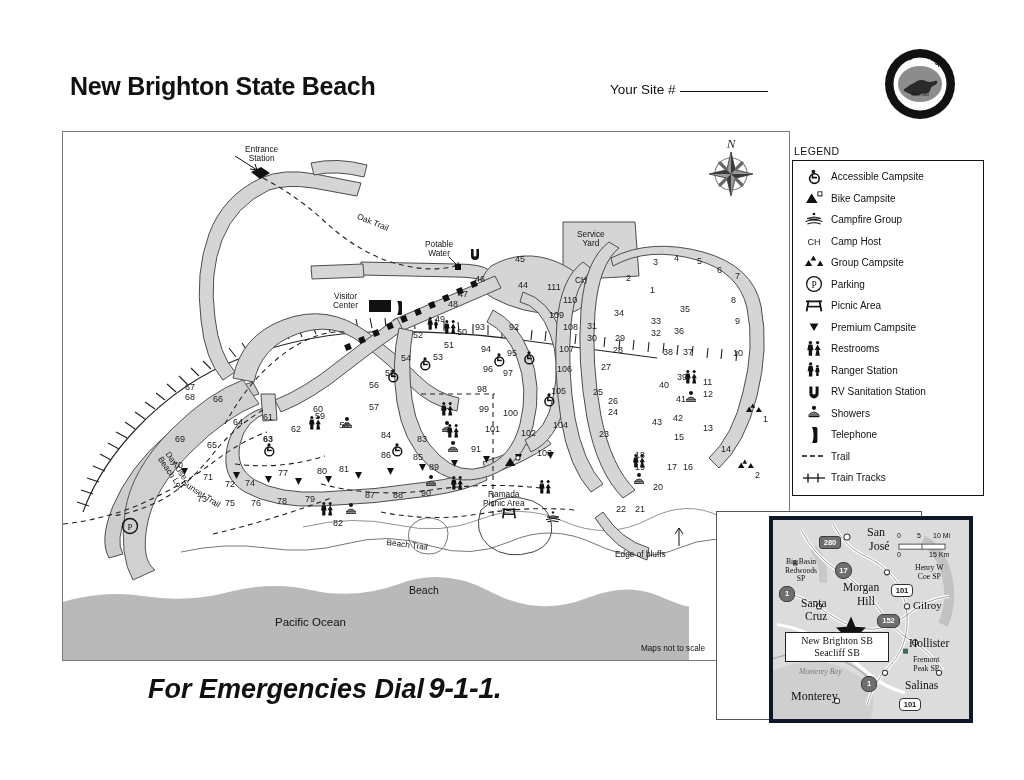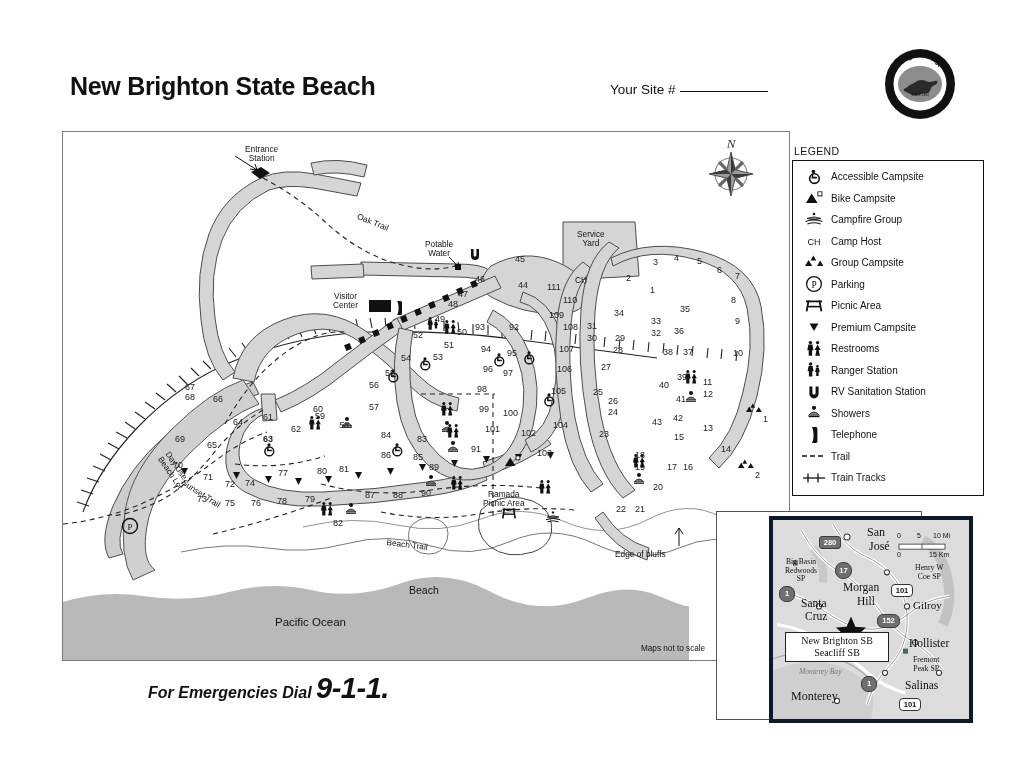--- a/index.html
+++ b/index.html
@@ -42,21 +42,21 @@
   
   .inset{position:absolute;left:716px;top:511px;width:206px;height:209px;border:1.3px solid #555;background:#fff;padding:4px;box-sizing:border-box;}
   .inset-in{position:relative;width:100%;height:100%;border:4px solid #0f172a;overflow:hidden;background:#fde047;margin-left:48px;}
   .inlbl{position:absolute;font-family:"Liberation Serif",serif;color:#111;white-space:nowrap;line-height:1.02;}
   .parkbox{position:absolute;background:#fff;border:1px solid #222;font-family:"Liberation Serif",serif;font-size:10px;text-align:center;line-height:1.18;padding:2px 4px;color:#111;}
   .shield{position:absolute;background:#6f6f6f;color:#fff;font-family:"Liberation Sans",sans-serif;font-size:7.6px;font-weight:bold;text-align:center;border-radius:3px;border:1px solid #3c3c3c;}
   .shield.w{background:#fff;color:#111;border:1px solid #333;border-radius:4px;}
 
   
   .emerg{position:absolute;left:148px;top:672px;font-style:italic;font-weight:bold;color:#111;}
-  .emerg .t1{font-size:16px;}
+  .emerg .t1{font-size:27px;}
   .emerg .t2{font-size:29px;letter-spacing:-0.5px;}
 </style>
 </head>
 <body>
 
 <div id="page">
 
   <div class="title">New Brighton State Beach</div>
 
   <div class="sitenum">

